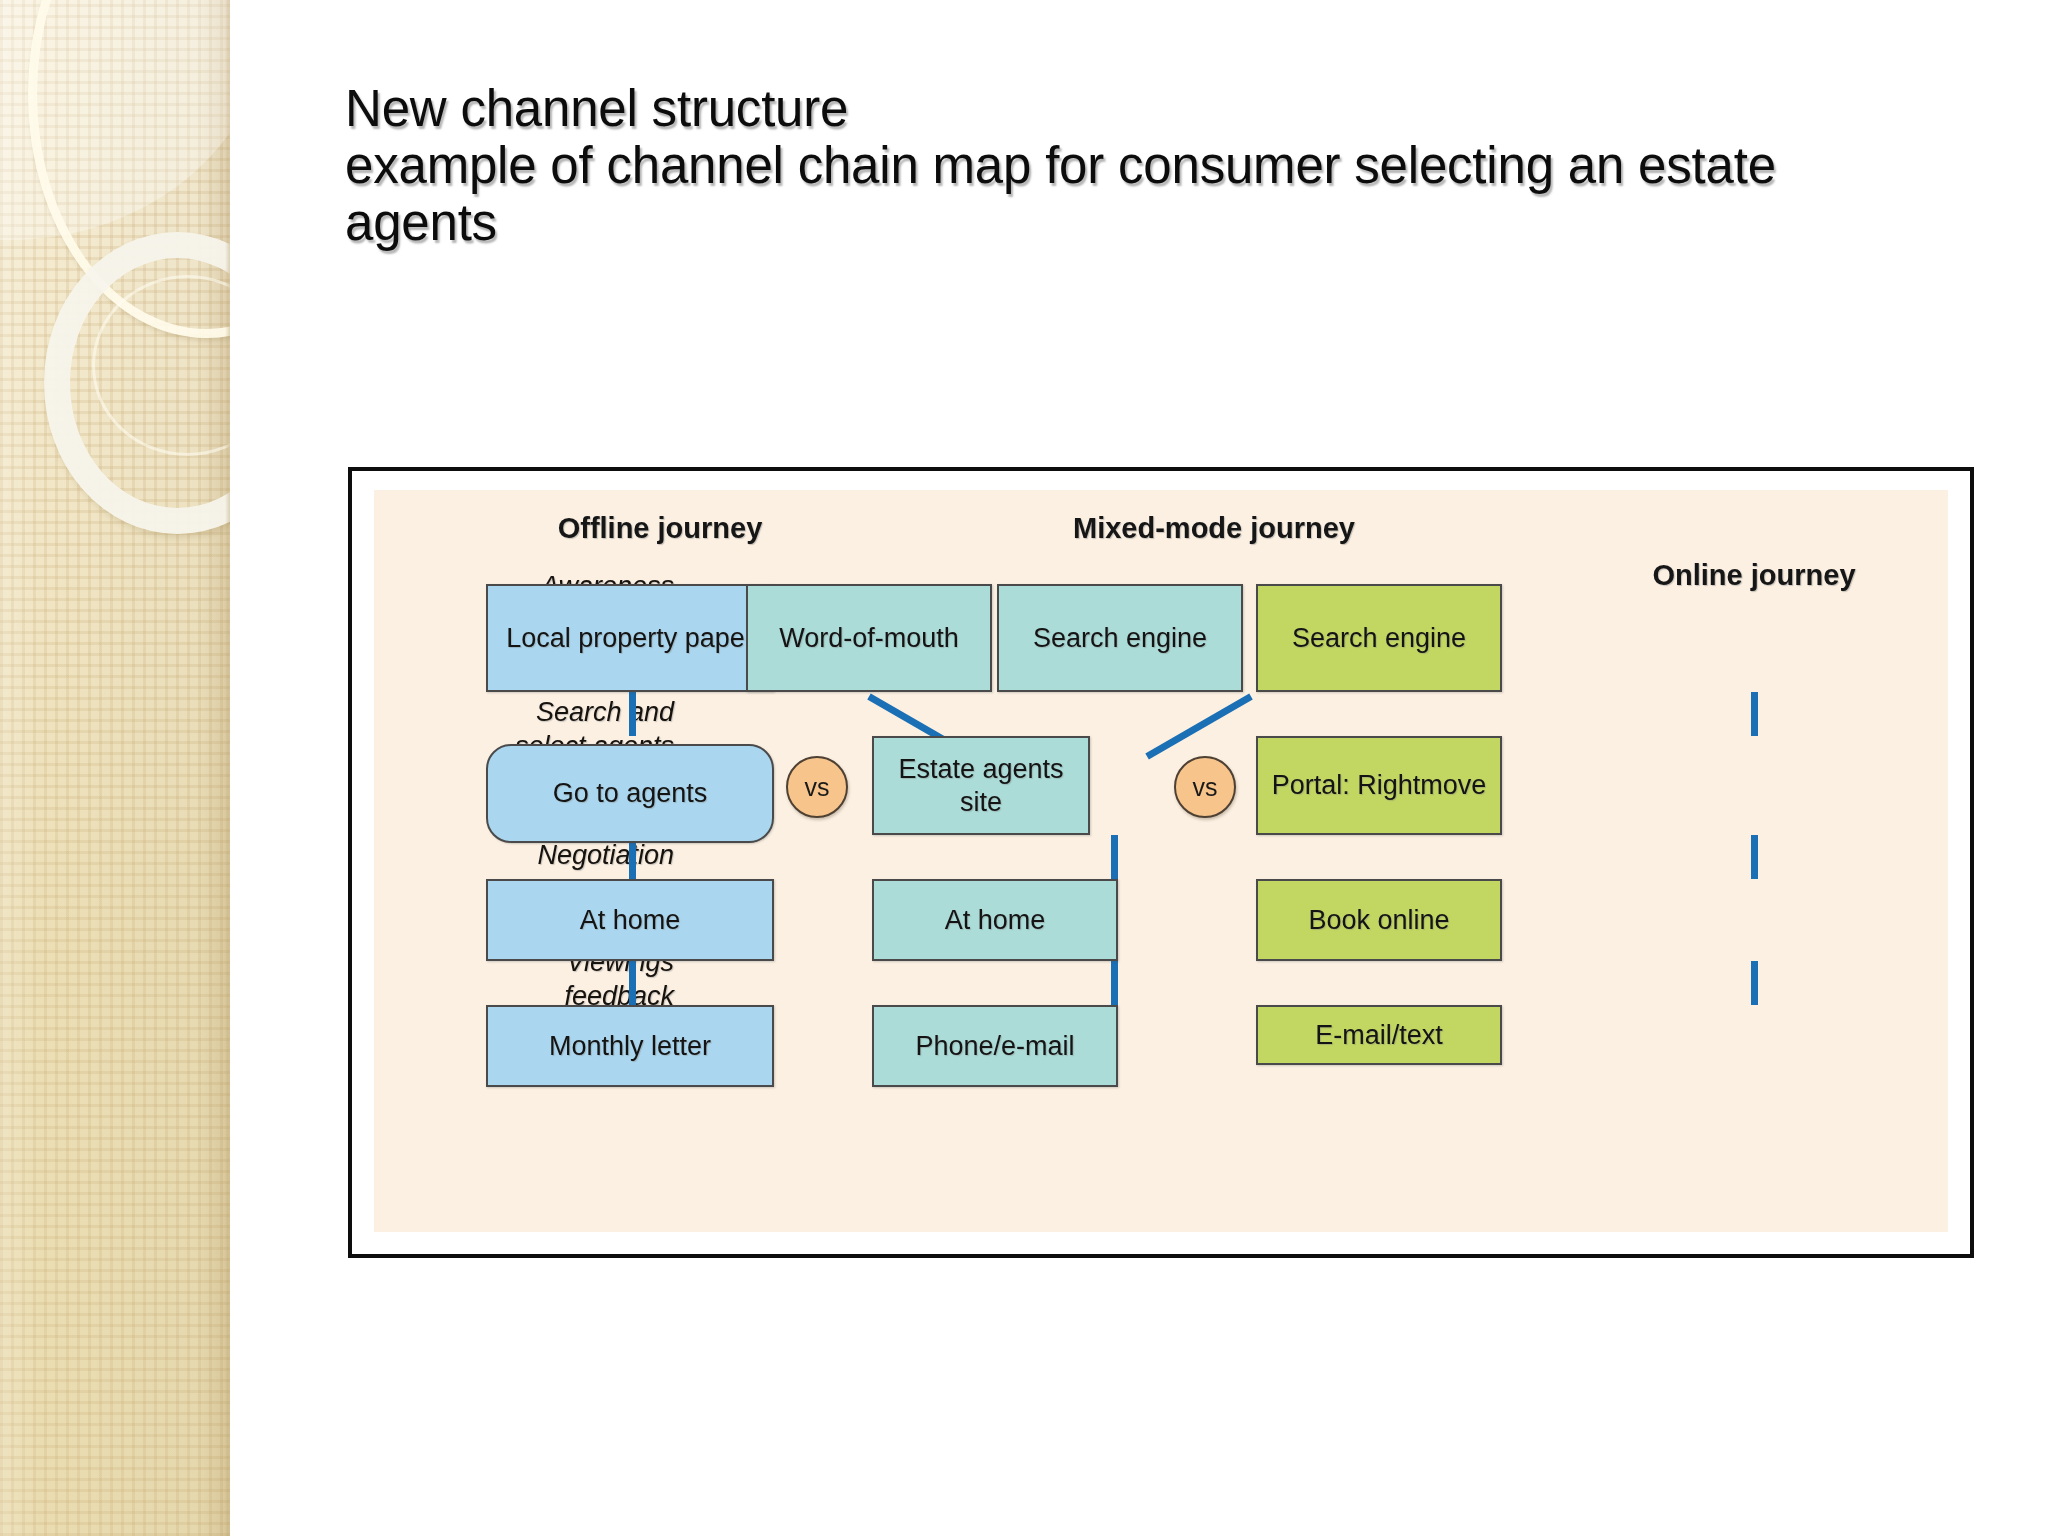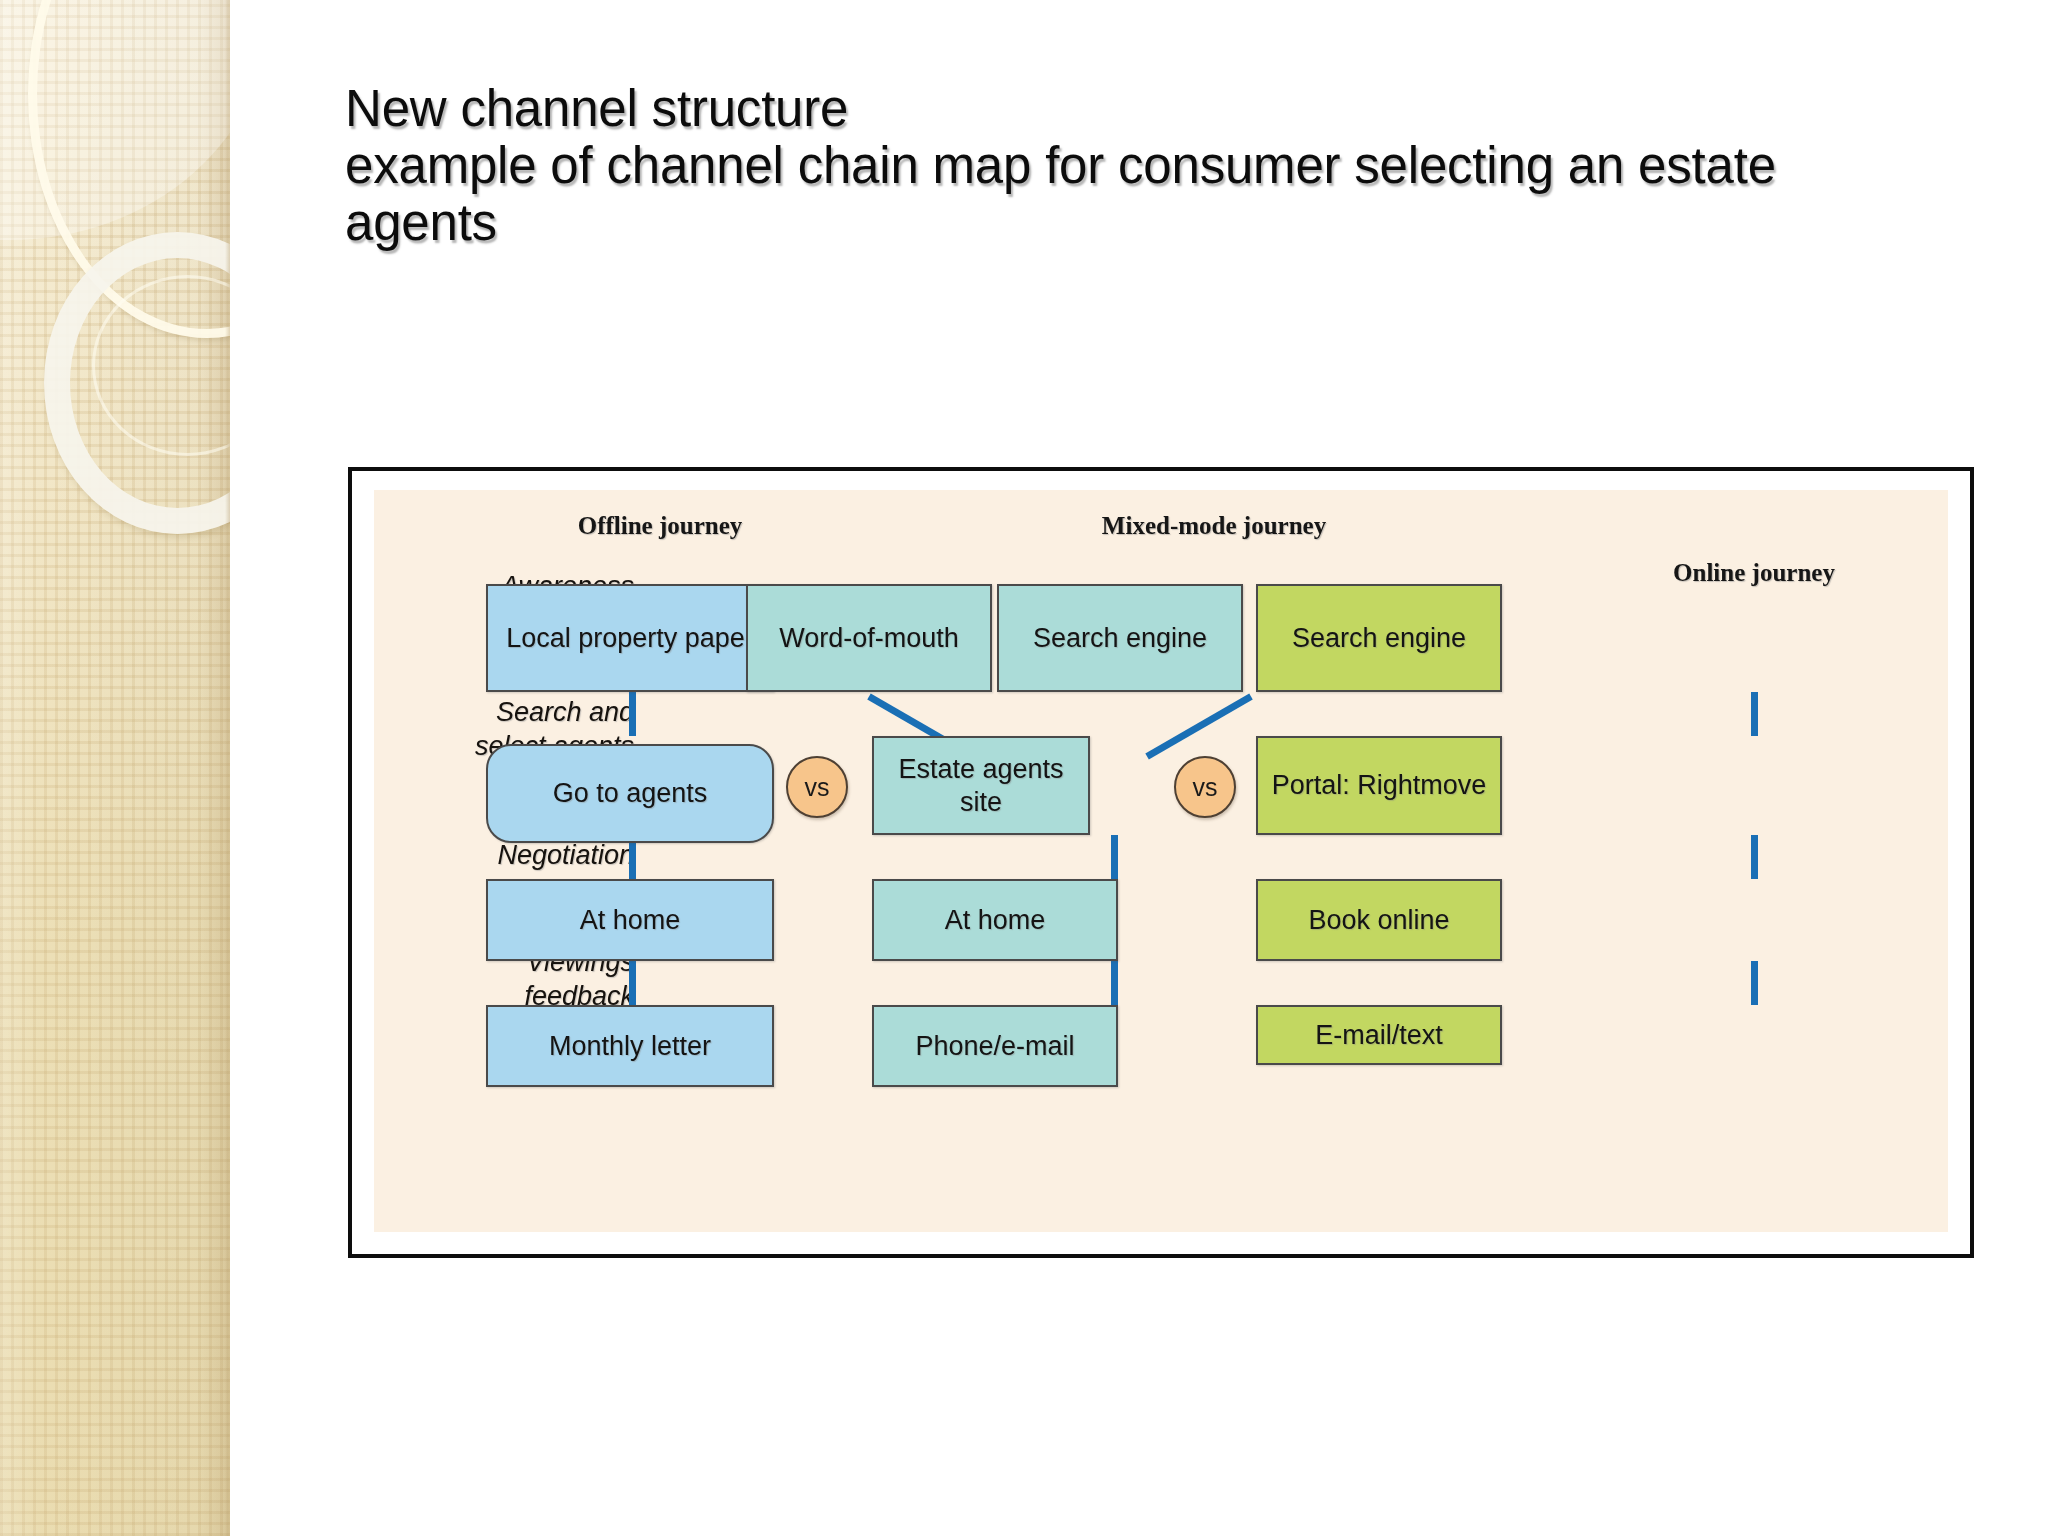--- a/index.html
+++ b/index.html
@@ -98,38 +98,38 @@
     left: 22px;
     top: 19px;
     width: 1574px;
     height: 742px;
     background: #fbf0e2;
   }
 
   
   .col-header {
     position: absolute;
-    font-size: 25px;
+    font-size: 29px;
     font-weight: bold;
     color: #161616;
     text-align: center;
     text-shadow: 1px 1px 1px rgba(130,130,130,0.45);
     white-space: nowrap;
-    font-family: Liberation Serif, serif;
   }
 
   
   .row-label {
     position: absolute;
     font-size: 27px;
     font-style: italic;
     color: #16120e;
     text-align: right;
     line-height: 1.26;
     text-shadow: 1px 1px 1px rgba(140,140,140,0.45);
+    padding-left: 40px;
   }
 
   
   .node {
     position: absolute;
     box-sizing: border-box;
     border: 2px solid #4a4a4a;
     display: flex;
     align-items: center;
     justify-content: center;

